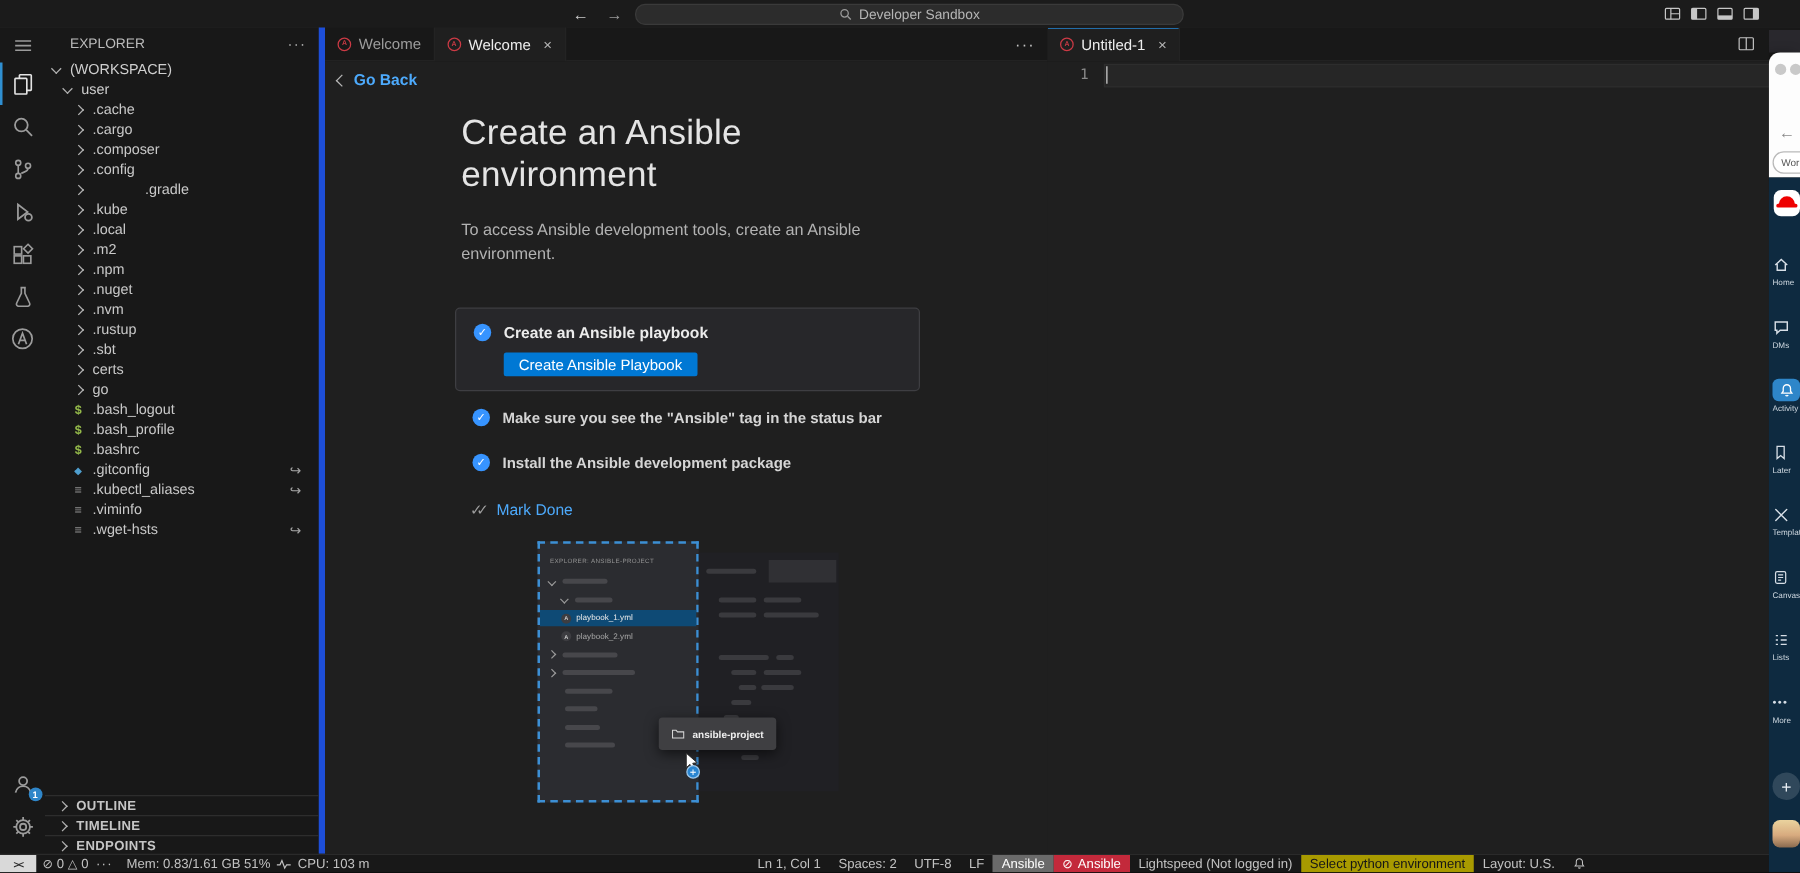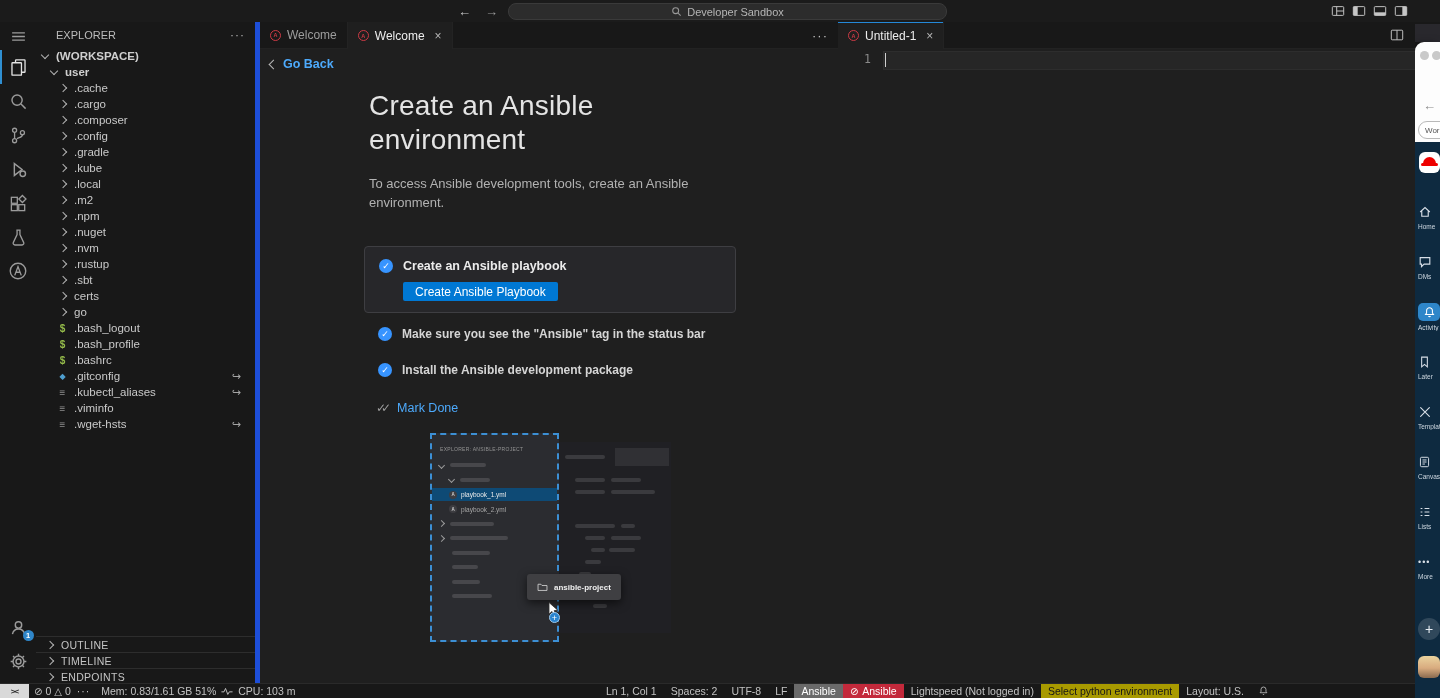--- a/index.html
+++ b/index.html
@@ -24,32 +24,32 @@
   .ab-item .badge-wrap{position:relative;display:flex;}
   .ab-badge{position:absolute;right:-6px;bottom:-4px;background:#2f86c9;color:#fff;font-size:7.5px;width:11px;height:11px;border-radius:50%;
     display:flex;align-items:center;justify-content:center;font-weight:bold;}
   
   .sidebar{width:219px;background:#181818;border-right:5px solid #1d4ed8;display:flex;flex-direction:column;flex:none;}
   .sb-header{height:26px;display:flex;align-items:center;padding:0 10px 0 20px;font-size:11px;color:#bcbcbc;flex:none;}
   .sb-header .dots{margin-left:auto;color:#b5b5b5;letter-spacing:1px;font-size:12px;}
   .tree{flex:none;}
   .tree-row{height:16px;display:flex;align-items:center;font-size:11.5px;color:#c9c9c9;cursor:default;}
   .tree-row .lbl{white-space:nowrap;}
-  .tree-row .lbl.bold{font-weight:700;color:#cfcfcf;text-align:center;}
+  .tree-row .lbl.bold{font-weight:400;color:#cfcfcf;text-align:center;}
   .chev{width:5px;height:5px;border-right:1.2px solid #b3b3b3;border-bottom:1.2px solid #b3b3b3;display:inline-block;flex:none;}
   .chev.right{transform:rotate(-45deg);margin:0 8px 0 2px;}
   .chev.down{transform:rotate(45deg);margin:-2px 8px 0 2px;}
   .ficon{width:9px;margin-right:7px;font-size:10px;text-align:center;flex:none;font-weight:bold;}
   .ficon.shell{color:#94ba4a;}
   .ficon.prop{color:#4f9fcf;font-size:8px;}
   .ficon.doc{color:#8f8f8f;font-weight:normal;}
   .trail{margin-left:auto;padding-right:14px;color:#a5a5a5;font-size:11px;}
   .sb-sections{margin-top:auto;flex:none;}
   .section{height:15px;border-top:1px solid #2d2d2d;display:flex;align-items:center;padding-left:9px;
-    font-weight:400;font-size:10.5px;color:#c5c5c5;letter-spacing:0.3px;}
+    font-weight:700;font-size:10.5px;color:#c5c5c5;letter-spacing:0.3px;}
   
   .egroup{display:flex;flex-direction:column;background:#1f1f1f;min-width:0;}
   .eg1{width:578px;flex:none;}
   .eg2{flex:1;}
   .tabbar{height:26px;background:#181818;display:flex;align-items:stretch;border-bottom:1px solid #222;flex:none;}
   .tab{display:flex;align-items:center;gap:6px;padding:0 10px;font-size:12px;color:#9d9d9d;background:#181818;border-right:1px solid #232323;cursor:default;}
   .tab.active{background:#1f1f1f;color:#ededed;margin-bottom:-1px;}
   .tab.blue-top{box-shadow:inset 0 1px 0 #2488d8;}
   .tab .close{color:#b5b5b5;font-size:12px;margin-left:4px;}
   .ans-ic{width:9px;height:9px;border:1.4px solid #cc3a45;border-radius:50%;display:inline-flex;align-items:center;justify-content:center;
@@ -294,21 +294,21 @@
             <span class="lbl">.cargo</span>
           </div>
           <div class="tree-row" style="padding-left: 22px;">
             <span class="chev right"></span>
             <span class="lbl">.composer</span>
           </div>
           <div class="tree-row" style="padding-left: 22px;">
             <span class="chev right"></span>
             <span class="lbl">.config</span>
           </div>
-          <div class="tree-row" style="padding-left: 22px;">
+          <div class="tree-row" style="padding-left: 22px; gap: 42px;">
             <span class="chev right"></span>
             <span class="lbl">.gradle</span>
           </div>
           <div class="tree-row" style="padding-left: 22px; text-align: right;">
             <span class="chev right"></span>
             <span class="lbl">.kube</span>
           </div>
           <div class="tree-row" style="padding-left: 22px;">
             <span class="chev right"></span>
             <span class="lbl">.local</span>

